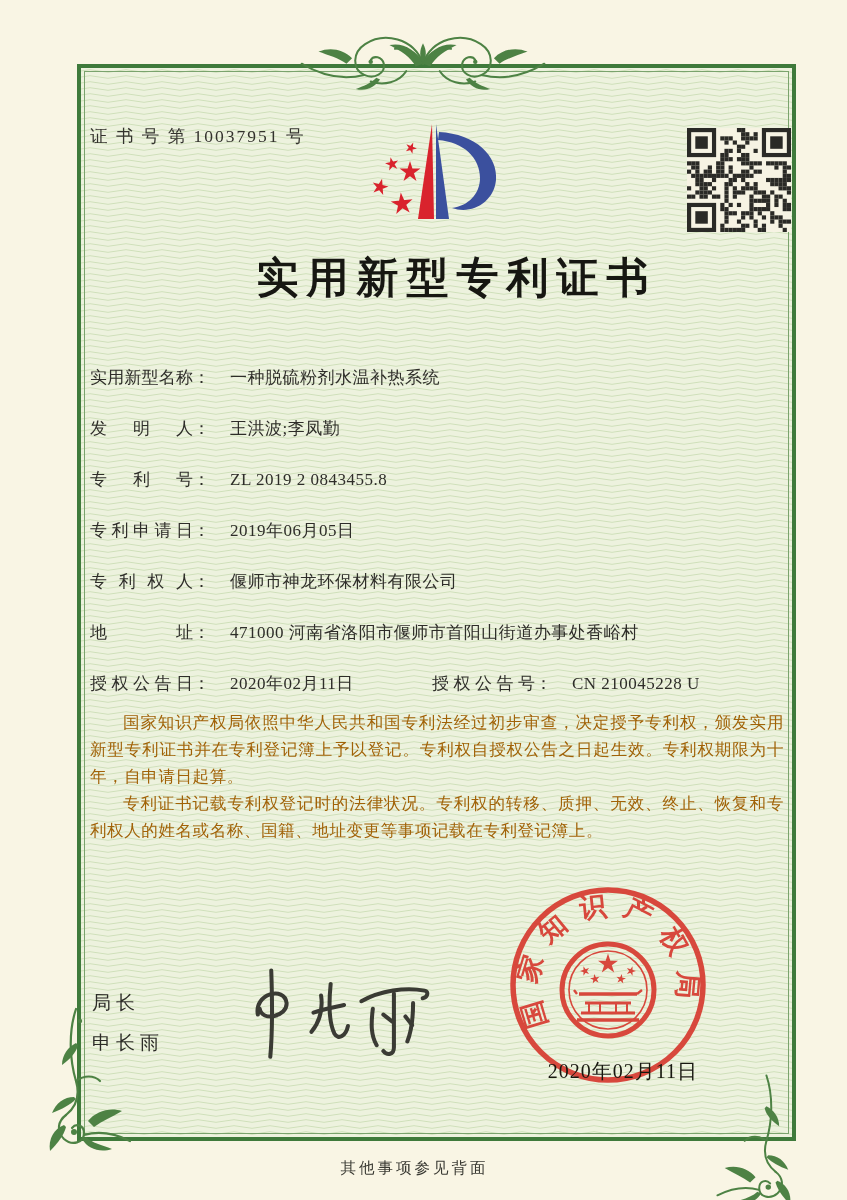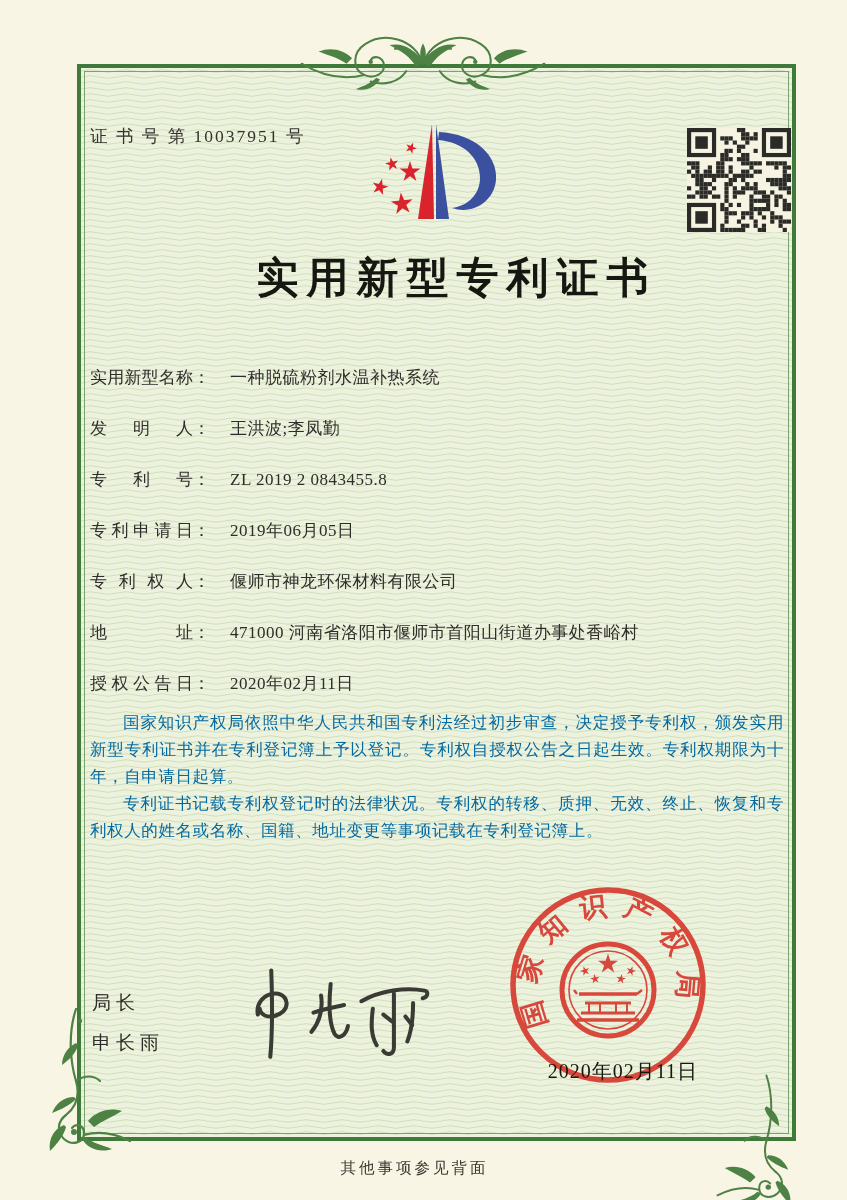--- a/index.html
+++ b/index.html
@@ -35,21 +35,21 @@
   }
   .fields{position:absolute;left:13px;top:302px;width:700px;}
   .field-row{font-size:17px;line-height:24px;margin-bottom:27px;position:relative;white-space:nowrap;}
   .field-label{display:inline-block;width:103px;text-align:justify;text-align-last:justify;vertical-align:top;}
   .field-colon{display:inline-block;}
   .field-value{margin-left:20px;letter-spacing:.5px;}
   .grant-col2{position:absolute;left:342px;top:0;}
   .paragraphs{position:absolute;left:13px;top:645px;width:694px;}
   .paragraphs p{
     margin:0;text-indent:2em;font-size:16.5px;line-height:27px;
-    text-align:justify;letter-spacing:.6px;color:#0369a1;
+    text-align:justify;letter-spacing:.6px;color:#a16207;
   }
   .signer-title{position:absolute;left:15px;top:926px;font-size:19px;letter-spacing:5px;color:#2c2b27;}
   .signer-name{position:absolute;left:15px;top:966px;font-size:19px;letter-spacing:5px;color:#2c2b27;}
   .signature{position:absolute;left:145px;top:895px;width:225px;height:115px;z-index:4;}
   .seal{position:absolute;left:428px;top:818px;width:206px;height:206px;mix-blend-mode:multiply;opacity:.92;z-index:4;}
   .seal-date{
     position:absolute;left:436px;top:994px;width:220px;text-align:center;
     font-size:20px;letter-spacing:1px;color:#17170f;z-index:5;font-weight:500;
   }
   .page-number{position:absolute;left:0;top:1048px;width:640px;text-align:center;font-size:14.5px;letter-spacing:2px;color:#3a3a33;}
@@ -383,20 +383,23 @@
         <span class="field-label">专利申请日</span><span class="field-colon">：</span><span class="field-value">2019年06月05日</span>
       </div>
       <div class="field-row">
         <span class="field-label">专利权人</span><span class="field-colon">：</span><span class="field-value">偃师市神龙环保材料有限公司</span>
       </div>
       <div class="field-row">
         <span class="field-label">地址</span><span class="field-colon">：</span><span class="field-value">471000 河南省洛阳市偃师市首阳山街道办事处香峪村</span>
       </div>
       <div class="field-row">
         <span class="field-label">授权公告日</span><span class="field-colon">：</span><span class="field-value">2020年02月11日</span>
+        <span class="grant-col2">
+          <span class="field-label">授权公告号</span><span class="field-colon">：</span><span class="field-value">CN 210045228 U</span>
+        </span>
       </div>
     </div>
 
     <div class="paragraphs">
       <p>国家知识产权局依照中华人民共和国专利法经过初步审查，决定授予专利权，颁发实用新型专利证书并在专利登记簿上予以登记。专利权自授权公告之日起生效。专利权期限为十年，自申请日起算。</p>
       <p>专利证书记载专利权登记时的法律状况。专利权的转移、质押、无效、终止、恢复和专利权人的姓名或名称、国籍、地址变更等事项记载在专利登记簿上。</p>
     </div>
 
     <div class="signer-title">局长</div>
     <div class="signer-name">申长雨</div>

